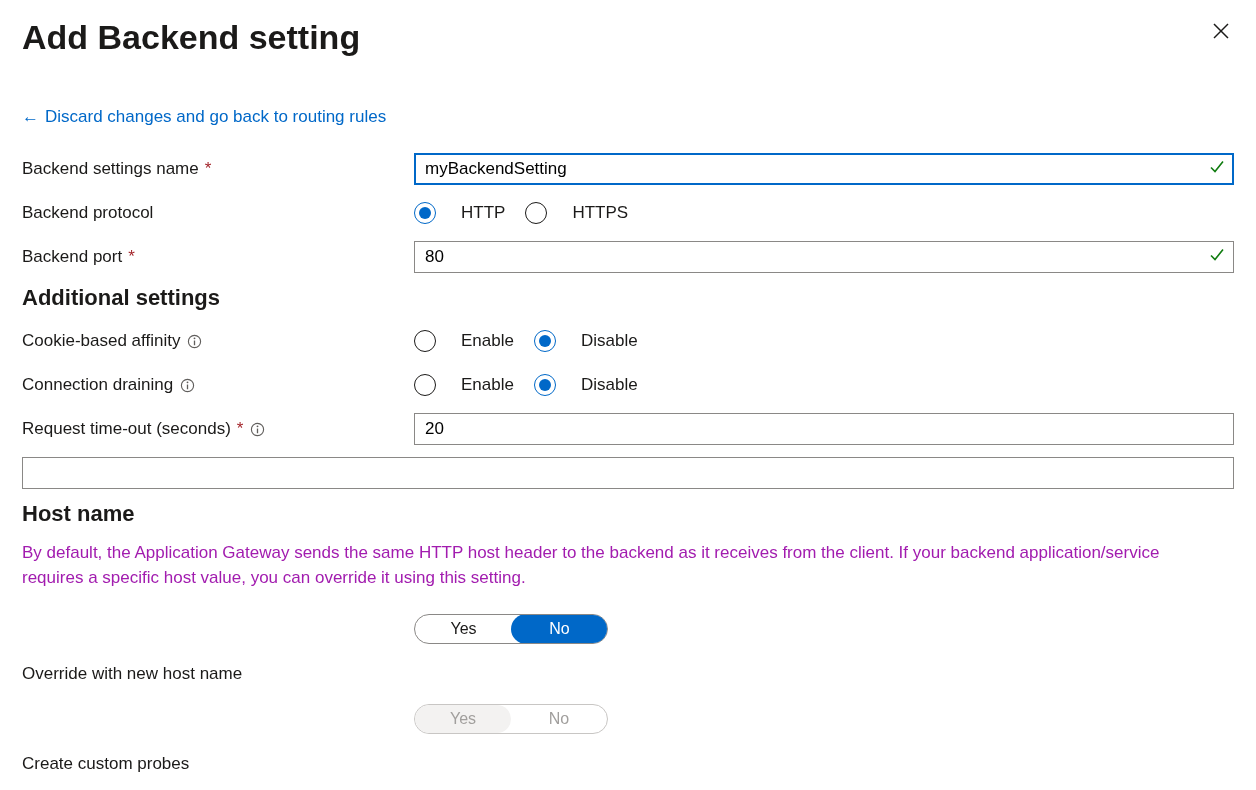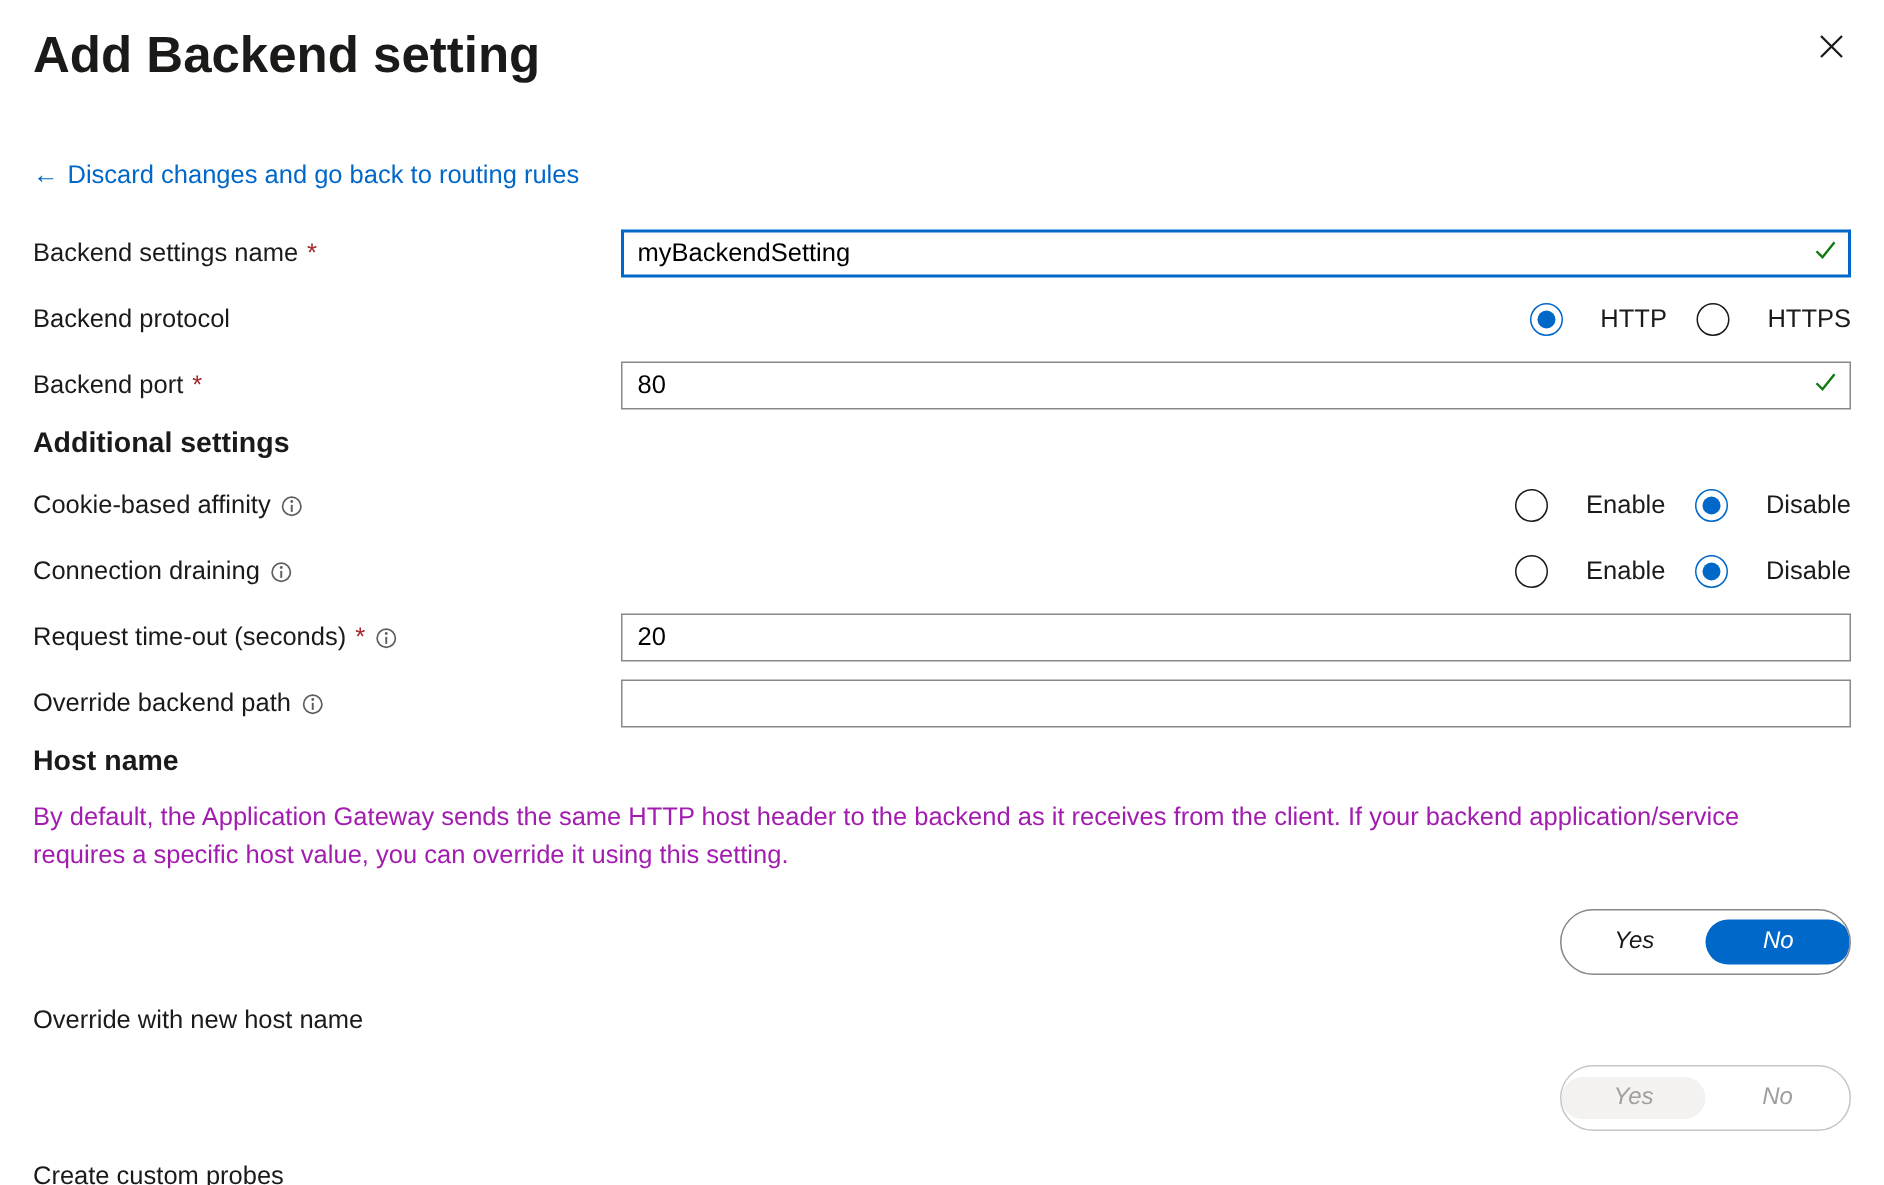--- a/index.html
+++ b/index.html
@@ -47,25 +47,24 @@
       font-size: 17px;
       color: #1b1a19;
       display: flex;
       align-items: center;
       gap: 6px;
     }
     .form-control {
       flex: 1;
       display: flex;
       align-items: center;
-      justify-content: flex-end;
     }
     .req-star { color: #a4262c; }
     .section-heading {
-      font-size: 19px;
+      font-size: 22px;
       font-weight: 600;
       margin-top: 10px;
       margin-bottom: 14px;
     }
     .help-text {
       font-size: 17px;
       color: #a21caf;
       line-height: 1.45;
       margin-bottom: 22px;
       max-width: 1150px;
@@ -132,24 +131,23 @@
       display: inline-flex;
       align-items: center;
       justify-content: center;
     }
     
     .pill-toggle {
       display: inline-flex;
       align-items: center;
       border: 1px solid #8a8886;
       border-radius: 999px;
-      height: 44px;
+      height: 30px;
       overflow: hidden;
       width: 194px;
-      font-style: italic;
     }
     .pill-half {
       flex: 1;
       text-align: center;
       font-size: 16px;
       line-height: 28px;
       cursor: pointer;
       user-select: none;
     }
     .pill-half.selected {
@@ -328,30 +326,20 @@
         </svg>
     </span>
   </div>
   <div class="form-control">
     <input class="text-input" type="text" value="20" style="">
   </div>
 </div>
 
 
 <div class="form-row">
-  <div class="form-label">
-    <span>Override backend path</span>
-    <span class="info-icon">
-      <svg width="15" height="15" viewBox="0 0 16 16">
-          <circle cx="8" cy="8" r="6.5" fill="none" stroke="#605e5c" stroke-width="1.2"></circle>
-          <rect x="7.3" y="7" width="1.4" height="5" fill="#605e5c"></rect>
-          <circle cx="8" cy="4.6" r="1" fill="#605e5c"></circle>
-        </svg>
-    </span>
-  </div>
   <div class="form-control">
     <input class="text-input" type="text" value="" style="">
   </div>
 </div>
 
 
 <div class="section-heading">Host name</div>
 <p class="help-text">By default, the Application Gateway sends the same HTTP host header to the backend as it receives from the client. If your backend application/service requires a specific host value, you can override it using this setting.</p>
 
 

